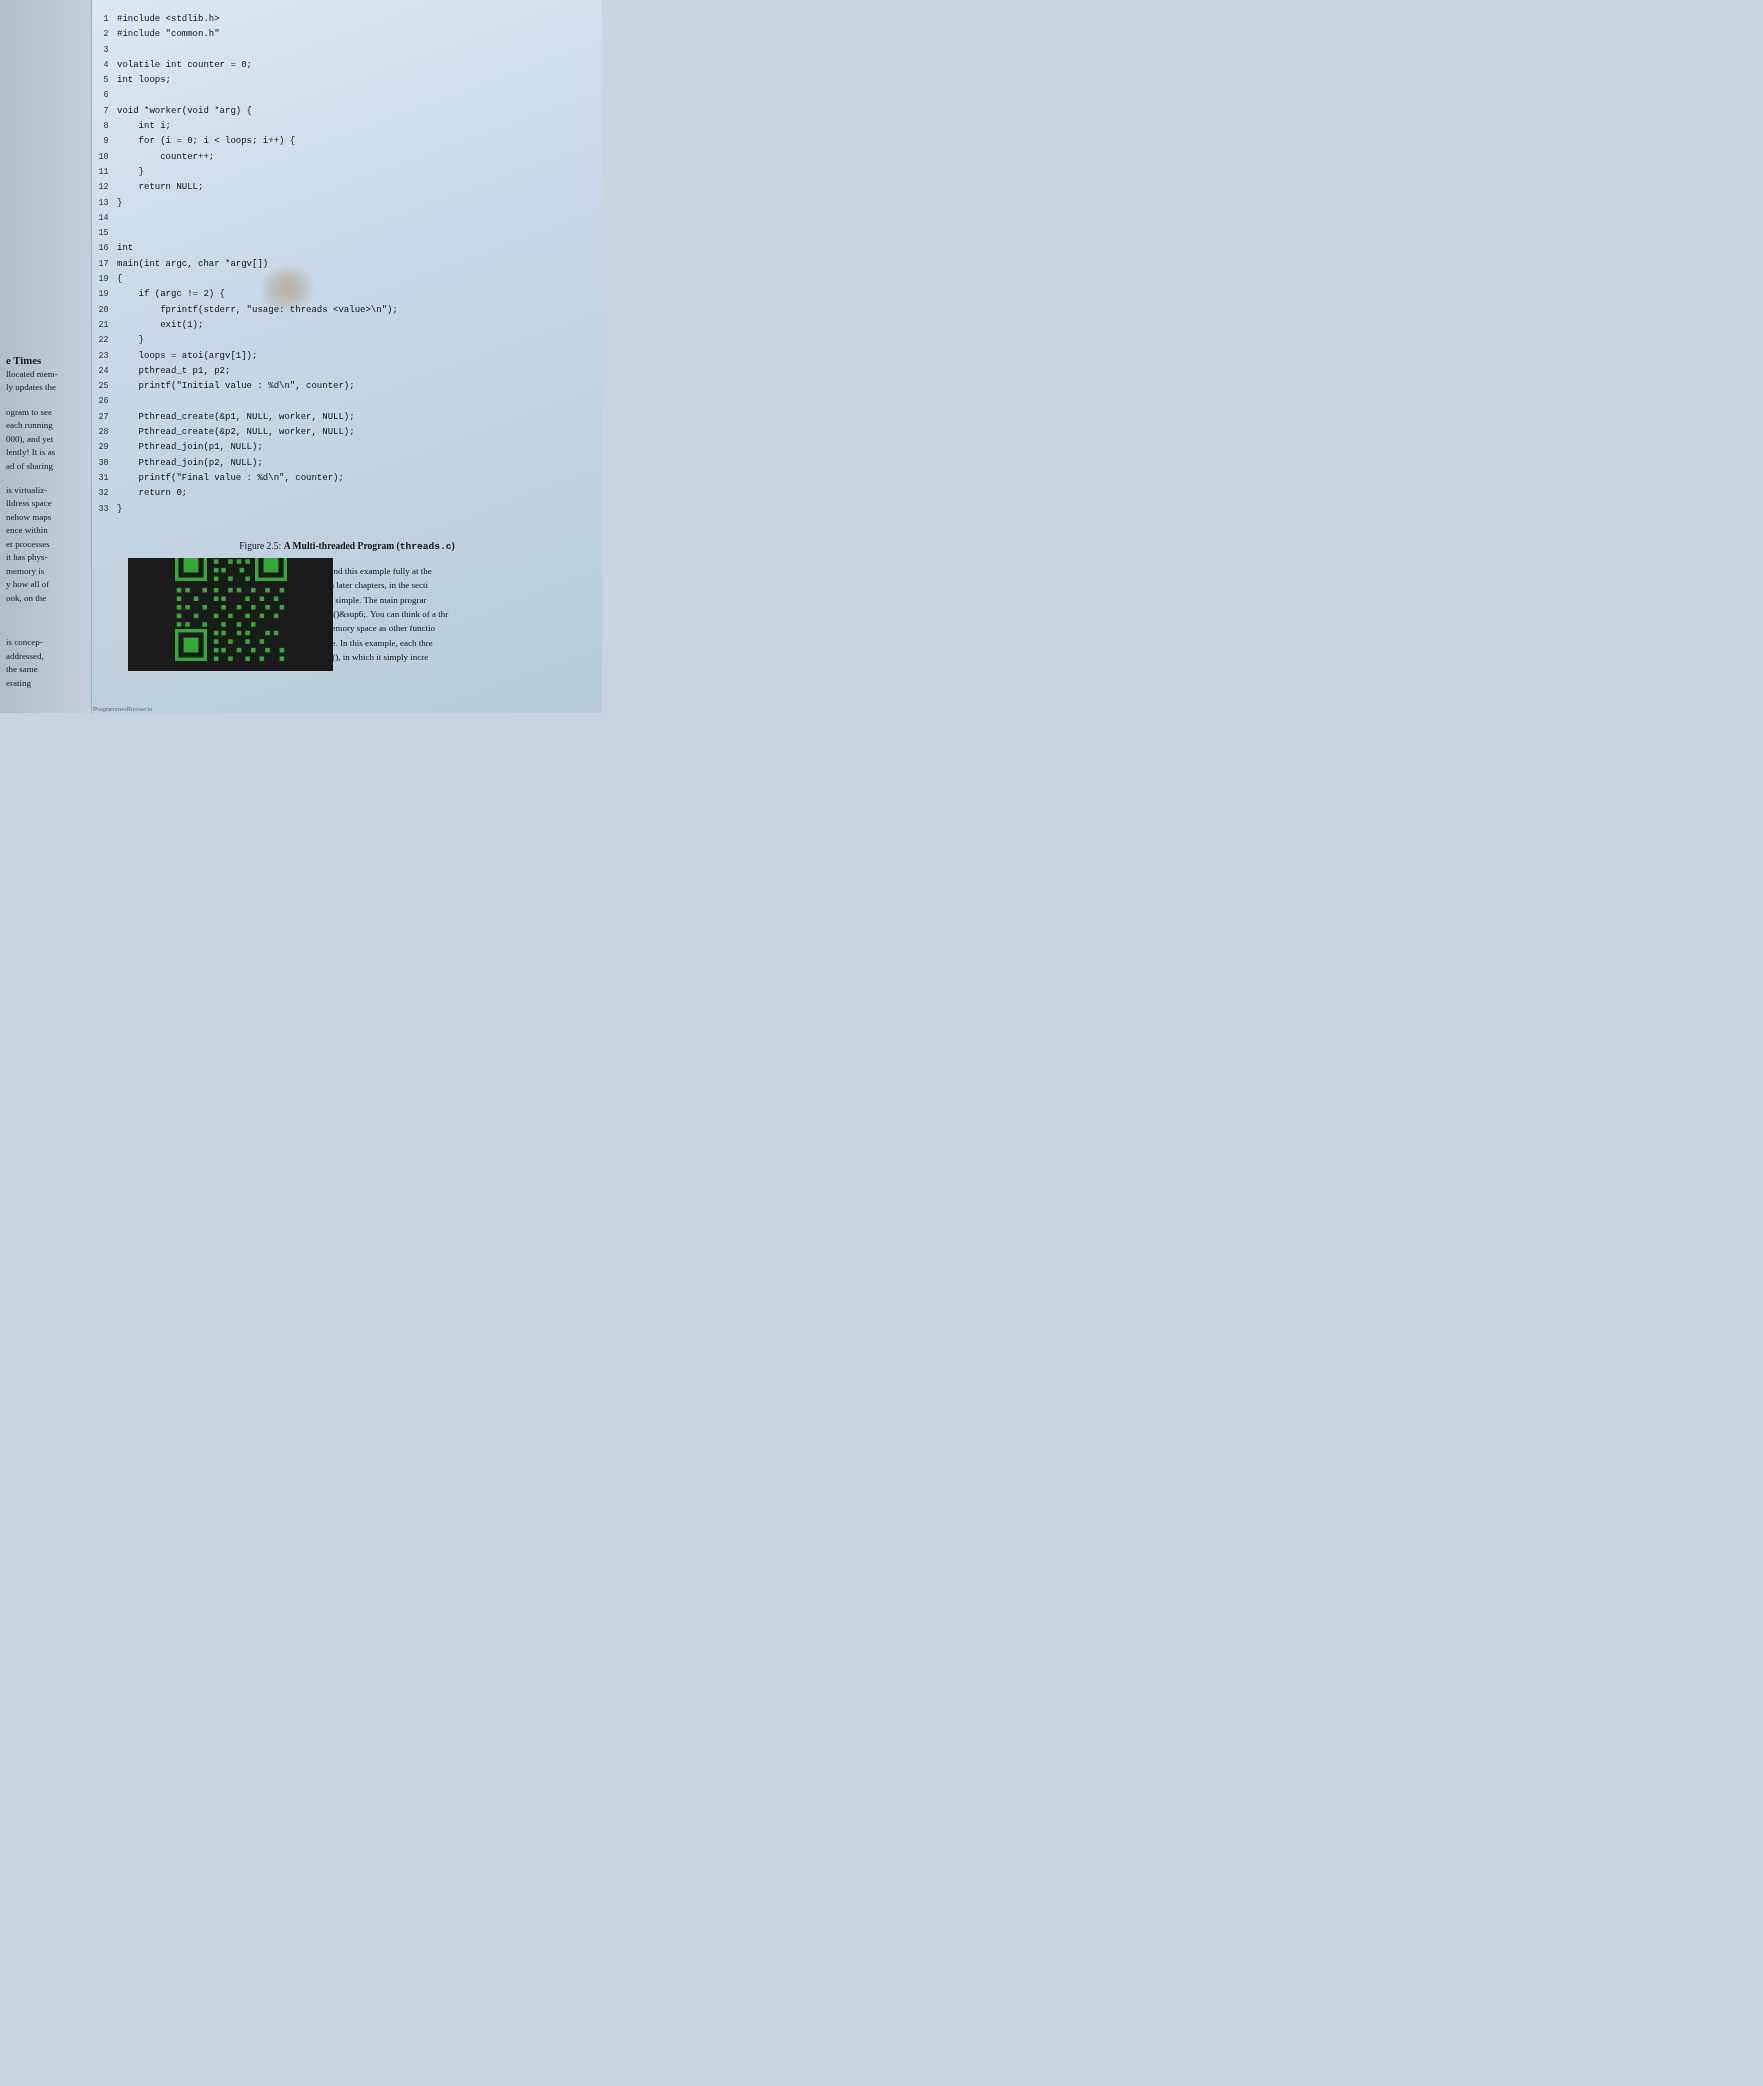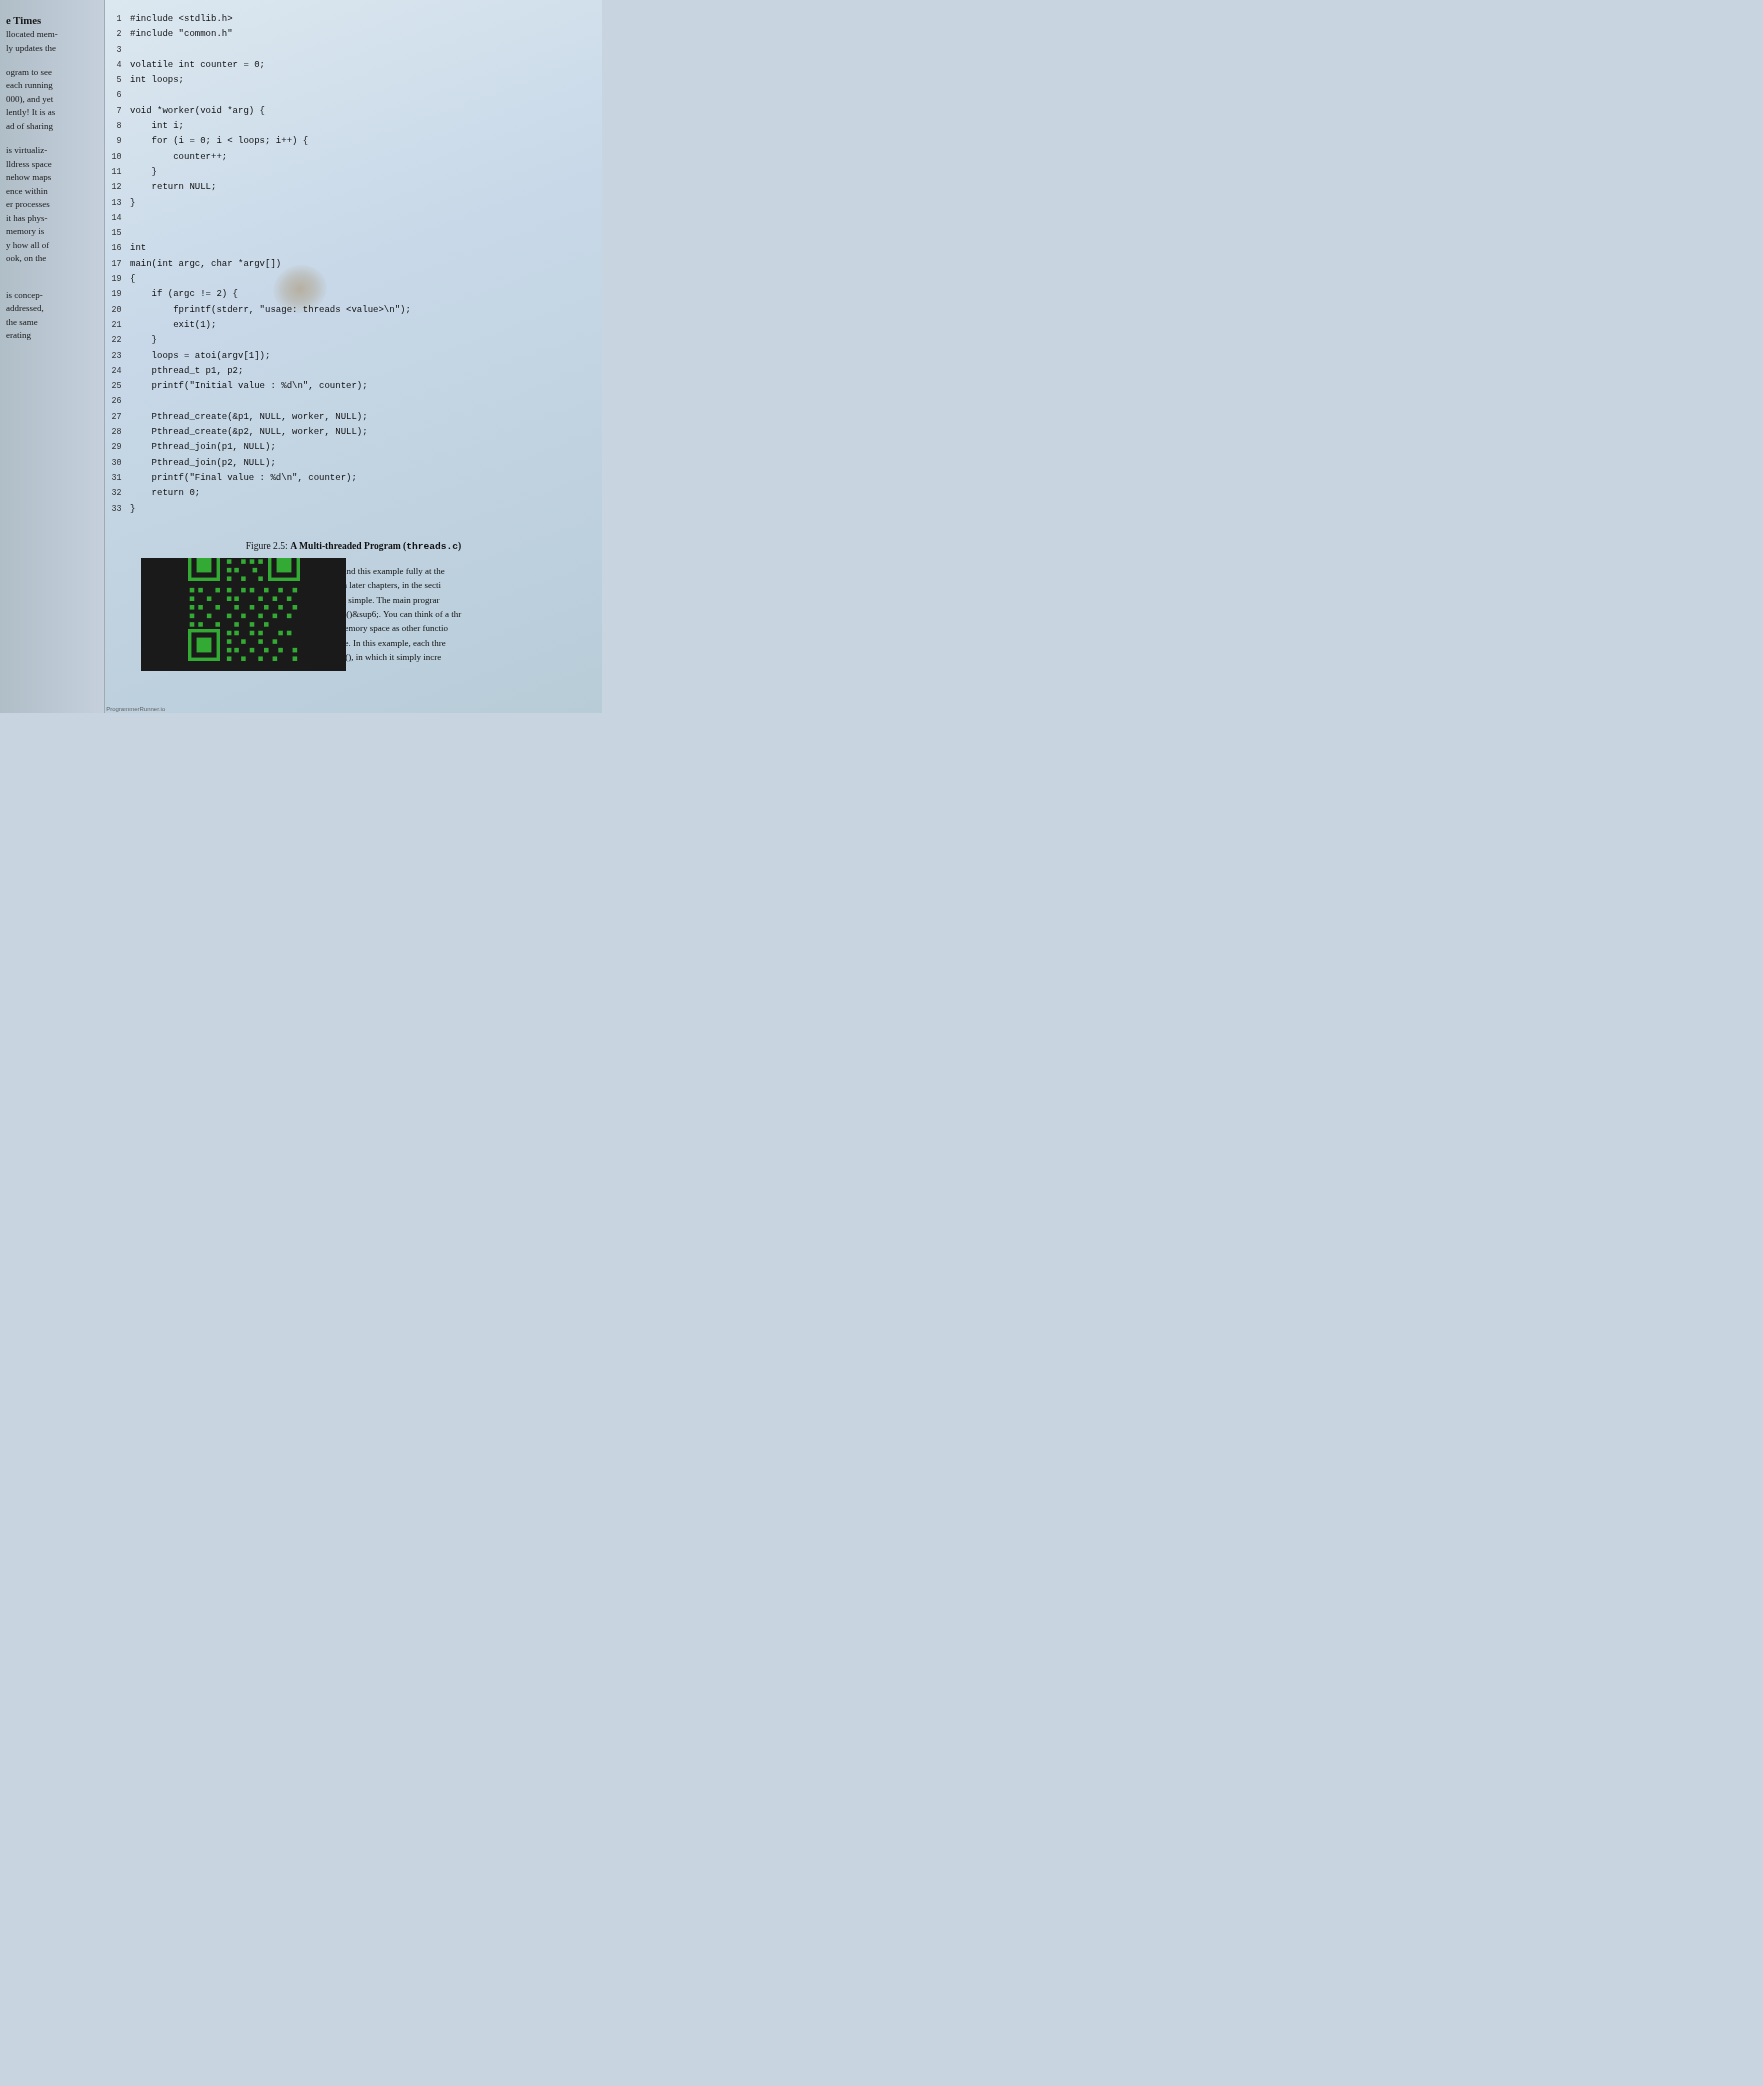--- a/index.html
+++ b/index.html
@@ -7,29 +7,30 @@
     body {
       width: 602px;
       min-height: 713px;
       background: #c8d4e0;
       font-family: Georgia, serif;
       display: flex;
       overflow: hidden;
     }
 
     .left-page {
-      width: 105px;
+      width: 92px;
       min-height: 713px;
       background: linear-gradient(to right, #b0bec8, #c5d0dc);
       padding: 12px 6px;
       display: flex;
       flex-direction: column;
       gap: 0;
       border-right: 1.2px solid #a0aab5;
       flex-shrink: 0;
+      justify-content: flex-end;
     }
 
     .left-text-block {
       font-size: 9px;
       line-height: 1.5;
       color: #1a1a1a;
       margin-bottom: 10.8px;
     }
 
     .left-text-block .heading {
@@ -167,21 +168,21 @@
     <div>is virtualiz-</div>
     <div>lldress space</div>
     <div>nehow maps</div>
     <div>ence within</div>
     <div>er processes</div>
     <div>it has phys-</div>
     <div>memory is</div>
     <div>y how all of</div>
     <div>ook, on the</div>
   </div>
-  <div class="left-text-block" style="margin-top:12px;">
+  <div class="left-text-block" style="margin-top:20px;">
     <div>is concep-</div>
     <div>addressed,</div>
     <div>the same</div>
     <div>erating</div>
   </div>
 </div>
 
 <div class="right-page">
 
   <div class="code-block">

